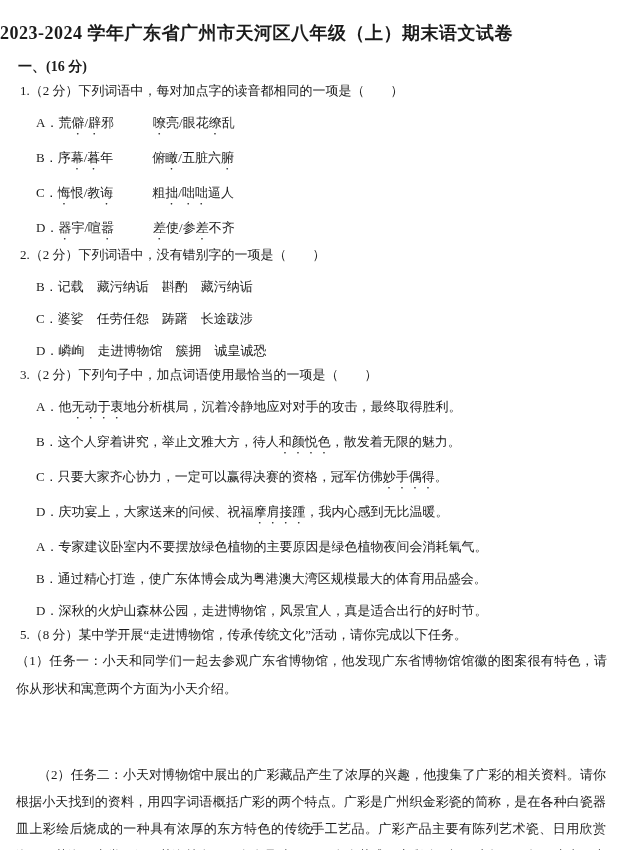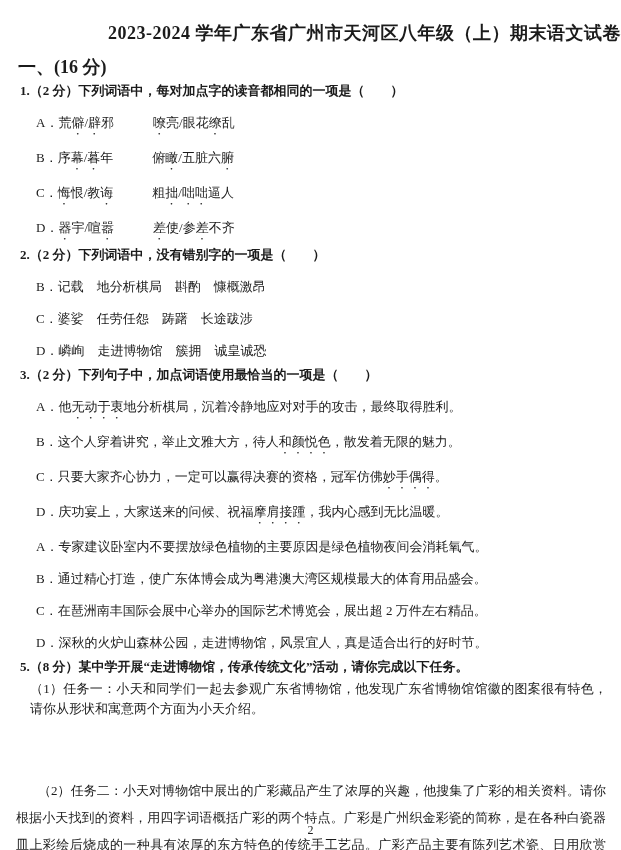--- a/index.html
+++ b/index.html
@@ -13,44 +13,43 @@
     height: 850px;
     background: #ffffff;
     color: #1b1b1b;
     font-family: "Liberation Serif", "DejaVu Serif", serif;
     font-size: 13px;
     overflow: hidden;
   }
   .title {
     margin: 0;
     padding-top: 20px;
-    text-align: right;
+    text-align: left;
     font-size: 18px;
     font-weight: bold;
     letter-spacing: 0.5px;
     line-height: 26px;
   }
   .section-heading {
     margin: 9px 0 0 18px;
     font-weight: bold;
-    font-size: 18px;
+    font-size: 14px;
     line-height: 24px;
   }
   .stem {
     margin: 0 12px 0 20px;
     line-height: 24px;
-    font-weight: bold;
   }
   .option {
     margin: 8px 12px 0 36px;
     line-height: 24px;
   }
   .task-1 {
-    margin: 0 14px 0 30px;
-    line-height: 20px;
+    margin: 0 14px 0 16px;
+    line-height: 28px;
     text-align: justify;
   }
   .task-2 {
     margin: 0 15px 8px 16px;
     line-height: 27px;
     text-align: justify;
     text-indent: 22px;
   }
   .answer-space {
     height: 58px;
@@ -83,37 +82,36 @@
   <div class="question">
     <div class="stem">1.（2 分）下列词语中，每对加点字的读音都相同的一项是（　　）</div>
     <div class="option">A．荒<span class="dotted">僻</span>/<span class="dotted">辟</span>邪　　　<span class="dotted">嘹</span>亮/眼花<span class="dotted">缭</span>乱</div>
     <div class="option">B．序<span class="dotted">幕</span>/<span class="dotted">暮</span>年　　　俯<span class="dotted">瞰</span>/五脏六<span class="dotted">腑</span></div>
     <div class="option">C．<span class="dotted">悔</span>恨/教<span class="dotted">诲</span>　　　粗<span class="dotted">拙</span>/<span class="dotted">咄</span><span class="dotted">咄</span>逼人</div>
     <div class="option">D．<span class="dotted">器</span>宇/喧<span class="dotted">嚣</span>　　　<span class="dotted">差</span>使/参<span class="dotted">差</span>不齐</div>
   </div>
 
   <div class="question">
     <div class="stem">2.（2 分）下列词语中，没有错别字的一项是（　　）</div>
-    <div class="option">B．记载　地分析棋局　斟酌　慷概激昂</div>
+    <div class="option">B．记载　藏污纳诟　斟酌　藏污纳诟</div>
     <div class="option">C．婆娑　任劳任怨　踌躇　长途跋涉</div>
     <div class="option">D．嶙峋　走进博物馆　簇拥　诚皇诚恐</div>
   </div>
 
   <div class="question">
     <div class="stem">3.（2 分）下列句子中，加点词语使用最恰当的一项是（　　）</div>
     <div class="option">A．他<span class="dotted">无</span><span class="dotted">动</span><span class="dotted">于</span><span class="dotted">衷</span>地分析棋局，沉着冷静地应对对手的攻击，最终取得胜利。</div>
     <div class="option">B．这个人穿着讲究，举止文雅大方，待人<span class="dotted">和</span><span class="dotted">颜</span><span class="dotted">悦</span><span class="dotted">色</span>，散发着无限的魅力。</div>
     <div class="option">C．只要大家齐心协力，一定可以赢得决赛的资格，冠军仿佛<span class="dotted">妙</span><span class="dotted">手</span><span class="dotted">偶</span><span class="dotted">得</span>。</div>
     <div class="option">D．庆功宴上，大家送来的问候、祝福<span class="dotted">摩</span><span class="dotted">肩</span><span class="dotted">接</span><span class="dotted">踵</span>，我内心感到无比温暖。</div>
   </div>
 
   <div class="question">
     <div class="option">A．专家建议卧室内不要摆放绿色植物的主要原因是绿色植物夜间会消耗氧气。</div>
     <div class="option">B．通过精心打造，使广东体博会成为粤港澳大湾区规模最大的体育用品盛会。</div>
-    <div class="option">C．在琶洲南丰国际会展中心举办的国际艺术博览会，展出超 2 万件左右精品。</div>
     <div class="option">D．深秋的火炉山森林公园，走进博物馆，风景宜人，真是适合出行的好时节。</div>
   </div>
 
   <div class="question">
     <div class="stem">5.（8 分）某中学开展“走进博物馆，传承传统文化”活动，请你完成以下任务。</div>
     <div class="task-1">（1）任务一：小天和同学们一起去参观广东省博物馆，他发现广东省博物馆馆徽的图案很有特色，请你从形状和寓意两个方面为小天介绍。</div>
     <div class="answer-space"></div>
     <div class="task-2">（2）任务二：小天对博物馆中展出的广彩藏品产生了浓厚的兴趣，他搜集了广彩的相关资料。请你根据小天找到的资料，用四字词语概括广彩的两个特点。广彩是广州织金彩瓷的简称，是在各种白瓷器皿上彩绘后烧成的一种具有浓厚的东方特色的传统手工艺品。广彩产品主要有陈列艺术瓷、日用欣赏瓷、工艺瓷三大类，仅工艺瓷就有 500 多个品种、2000 多个花式。广彩除了运用大红、西红、水青、大绿等多种彩料，还使用两种或两种以上调料调出复色，使作品呈现出丰富的层次感。</div>
   </div>
 

